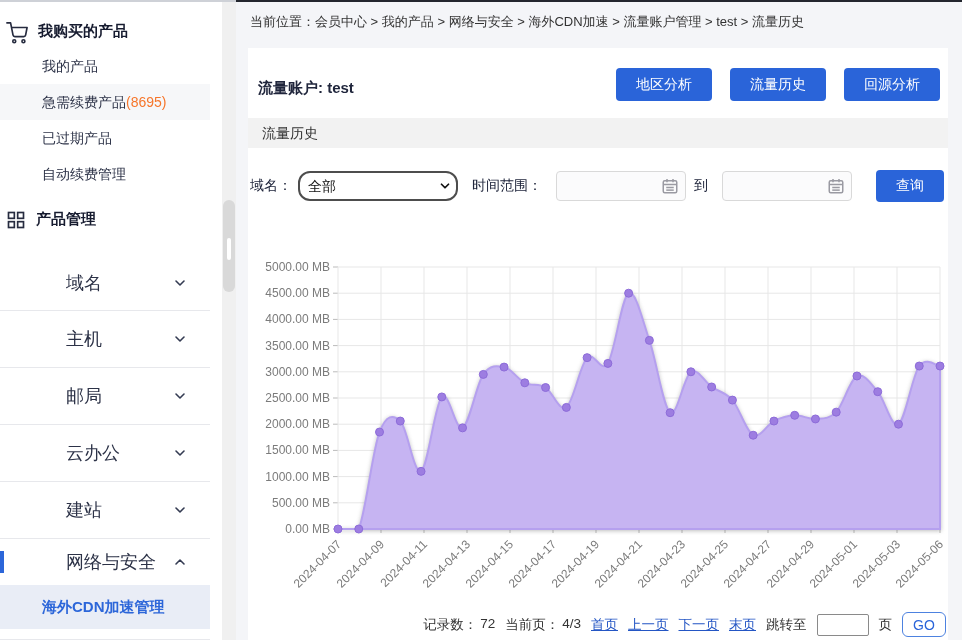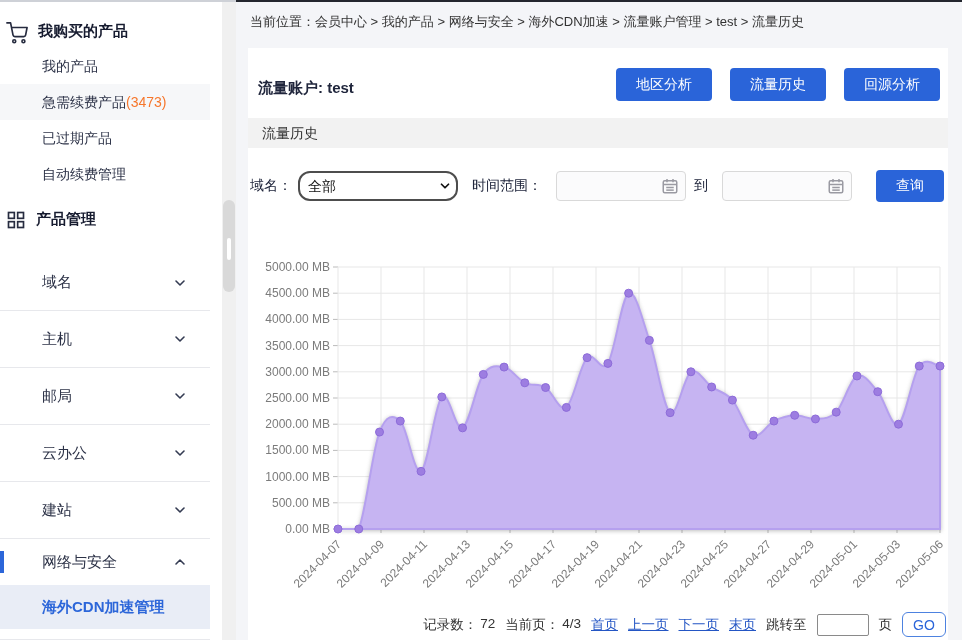--- a/index.html
+++ b/index.html
@@ -8,21 +8,21 @@
   .app { display:flex; width:962px; height:640px; }
 
   
   .sidebar { position:relative; width:236px; height:640px; background:#fff; flex:0 0 236px; border-top:2px solid #ced1d7; }
   .sb-inner { width:210px; }
   .sb-header { display:flex; align-items:flex-start; gap:10px; padding:20px 0 0 6px; font-size:15px; font-weight:bold; color:#171c30; height:46px; }
   .sb-header.second { margin-top:14px; height:38px; padding-top:4px; }
   .sb-item { height:36px; line-height:36px; padding-left:42px; font-size:14px; color:#2c3247; cursor:pointer; }
   .sb-item.highlight { background:#f6f7f9; }
   .orange { color:#f6762b; }
-  .sb-collapse { position:relative; height:57px; display:flex; align-items:center; justify-content:space-between; padding:0 22px 0 42px; font-size:15px; color:#2c3247; border-bottom:1px solid #e7e8ec; cursor:pointer; }
+  .sb-collapse { position:relative; height:57px; display:flex; align-items:center; justify-content:space-between; padding:0 22px 0 66px; font-size:18px; color:#2c3247; border-bottom:1px solid #e7e8ec; cursor:pointer; }
   .sb-collapse.first { margin-top:10px; border-top:1px solid transparent; }
   .sb-collapse.expanded { border-bottom:none; height:46px; }
   .blue-bar { position:absolute; left:0; top:12px; width:4px; height:22px; background:#2c66d9; }
   .chev { width:16px; height:16px; display:inline-block; }
   .sb-active { height:44px; line-height:44px; padding-left:42px; background:#e9edf6; color:#2c66d9; font-weight:bold; font-size:15px; cursor:pointer; }
   .sb-divider { border-bottom:1px solid #e7e8ec; margin-top:10px; }
   .scrollbar-track { position:absolute; top:0; right:0; width:14px; height:640px; background:#f0f0f0; }
   .scrollbar-thumb { position:absolute; top:198px; left:1px; width:12px; height:92px; background:#d9d9d9; border-radius:7px; }
   .thumb-notch { position:absolute; left:4px; top:38px; width:4px; height:22px; background:#fff; border-radius:2px; }
 
@@ -65,21 +65,21 @@
           <svg width="22" height="22" viewBox="0 0 24 24" fill="none" stroke="#262b3f" stroke-width="1.8" stroke-linecap="round" stroke-linejoin="round">
               <circle cx="9" cy="21" r="1.6"></circle>
               <circle cx="19" cy="21" r="1.6"></circle>
               <path d="M1 1h4l2.68 13.39a2 2 0 0 0 2 1.61h9.72a2 2 0 0 0 2-1.61L23 6H6"></path>
             </svg>
         </span>
         <span>我购买的产品</span>
       </div>
       <div class="sb-item">我的产品</div>
       <div class="sb-item highlight">
-        <span>急需续费产品</span><span class="orange">(3473)</span>
+        <span>急需续费产品</span><span class="orange">(8695)</span>
       </div>
       <div class="sb-item">已过期产品</div>
       <div class="sb-item">自动续费管理</div>
 
       <div class="sb-header second">
         <span class="icon">
           <svg width="20" height="20" viewBox="0 0 24 24" fill="none" stroke="#262b3f" stroke-width="2">
               <rect x="3" y="3" width="7" height="7"></rect>
               <rect x="14" y="3" width="7" height="7"></rect>
               <rect x="3" y="14" width="7" height="7"></rect>

